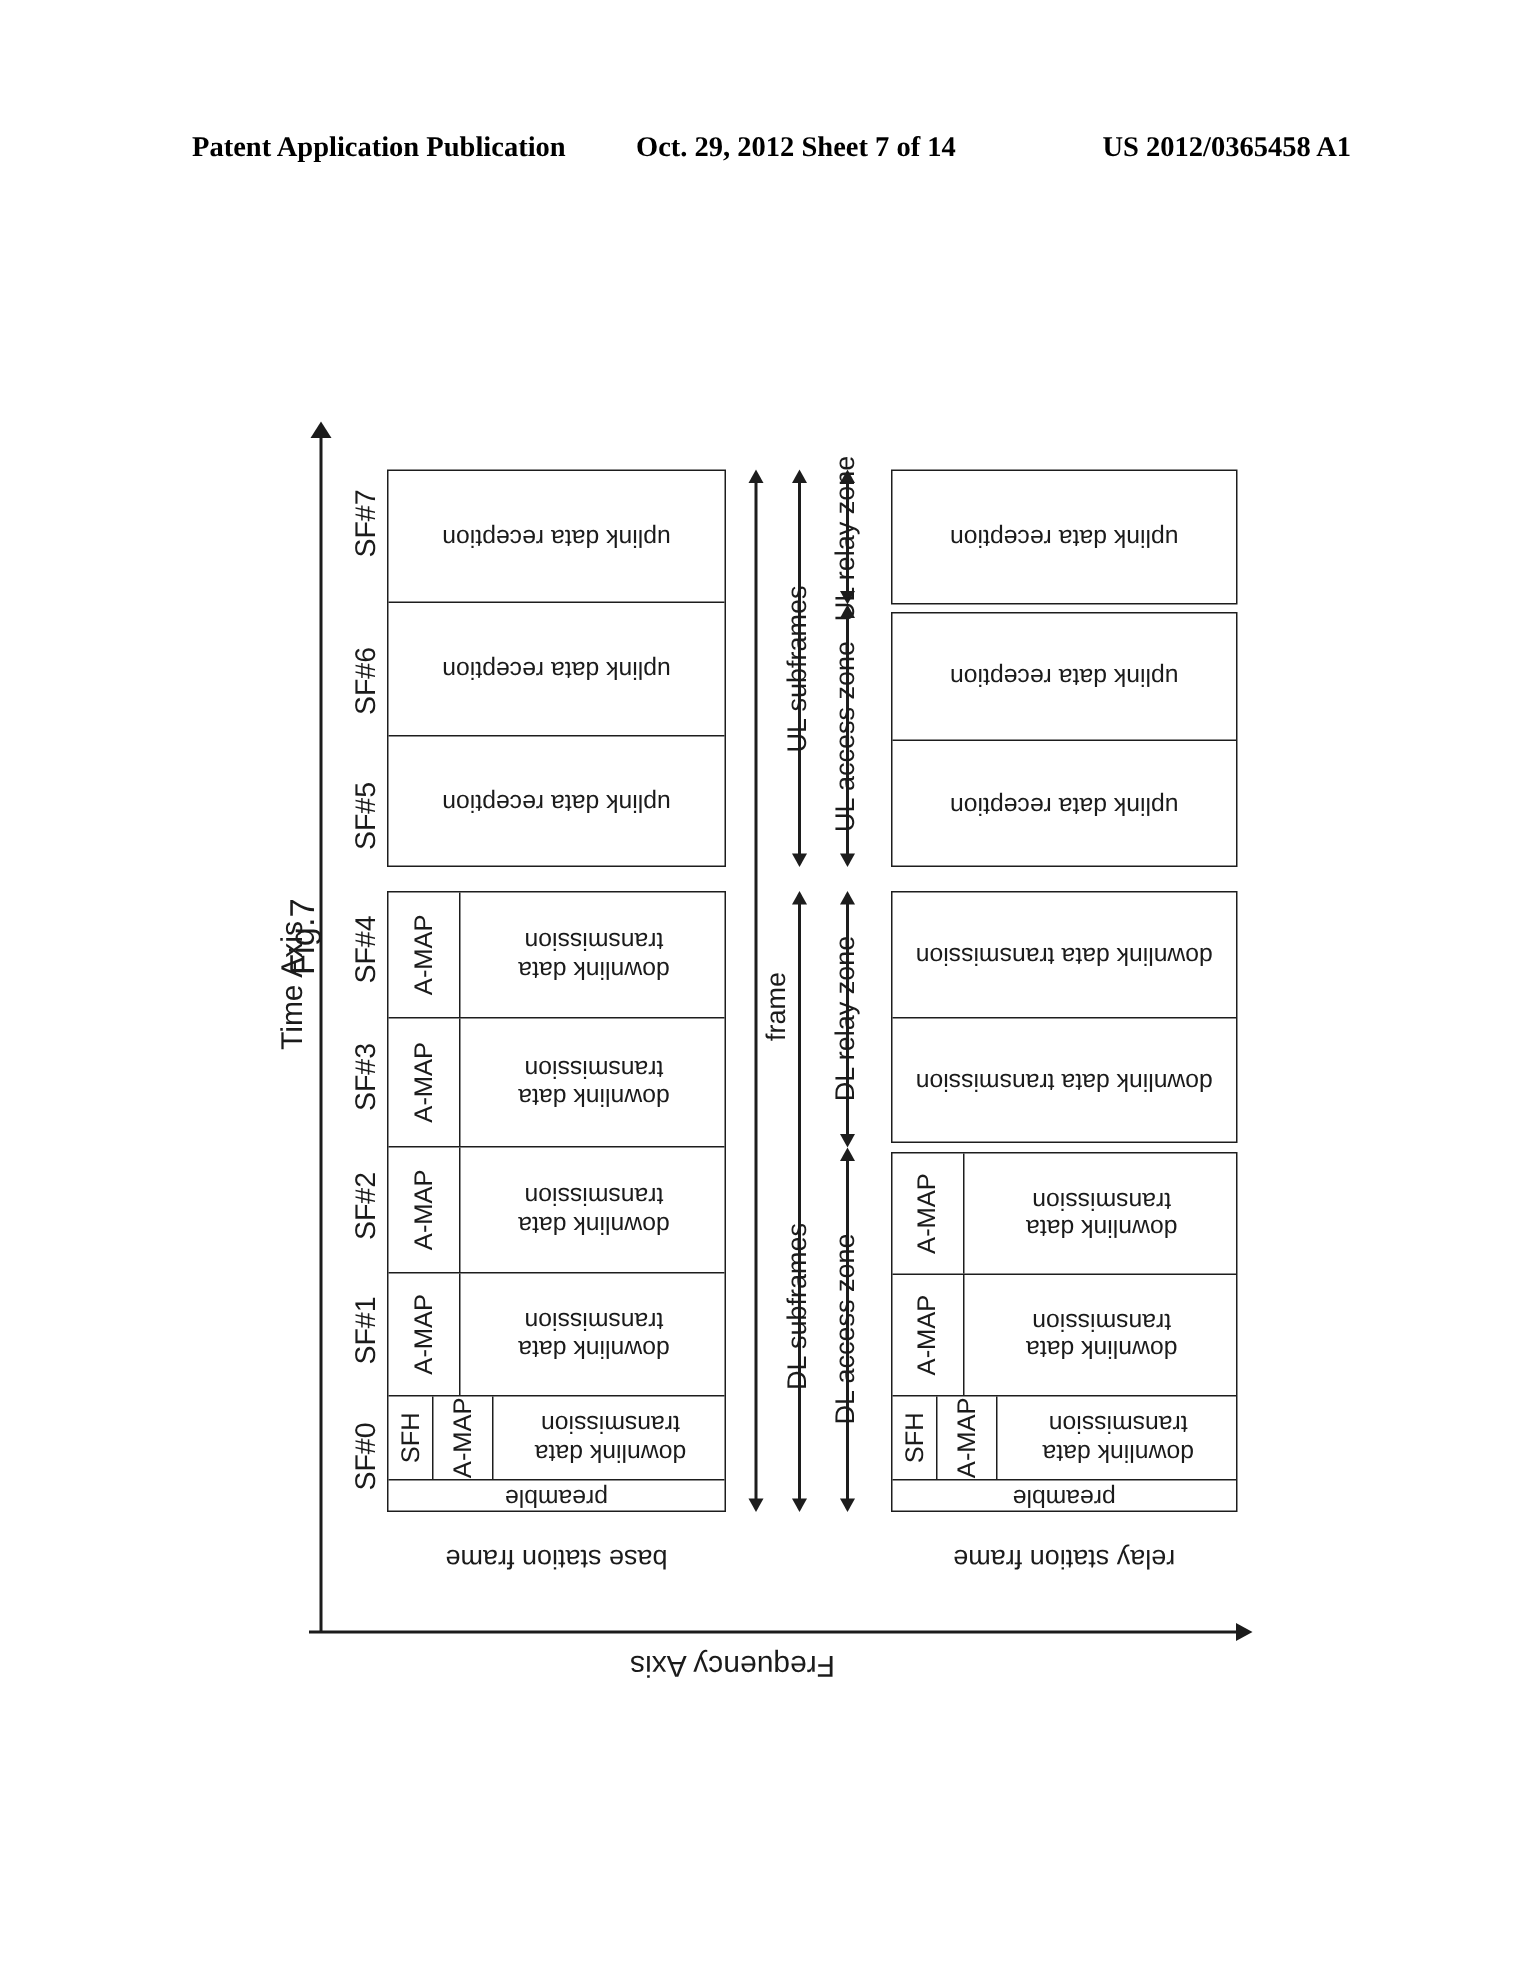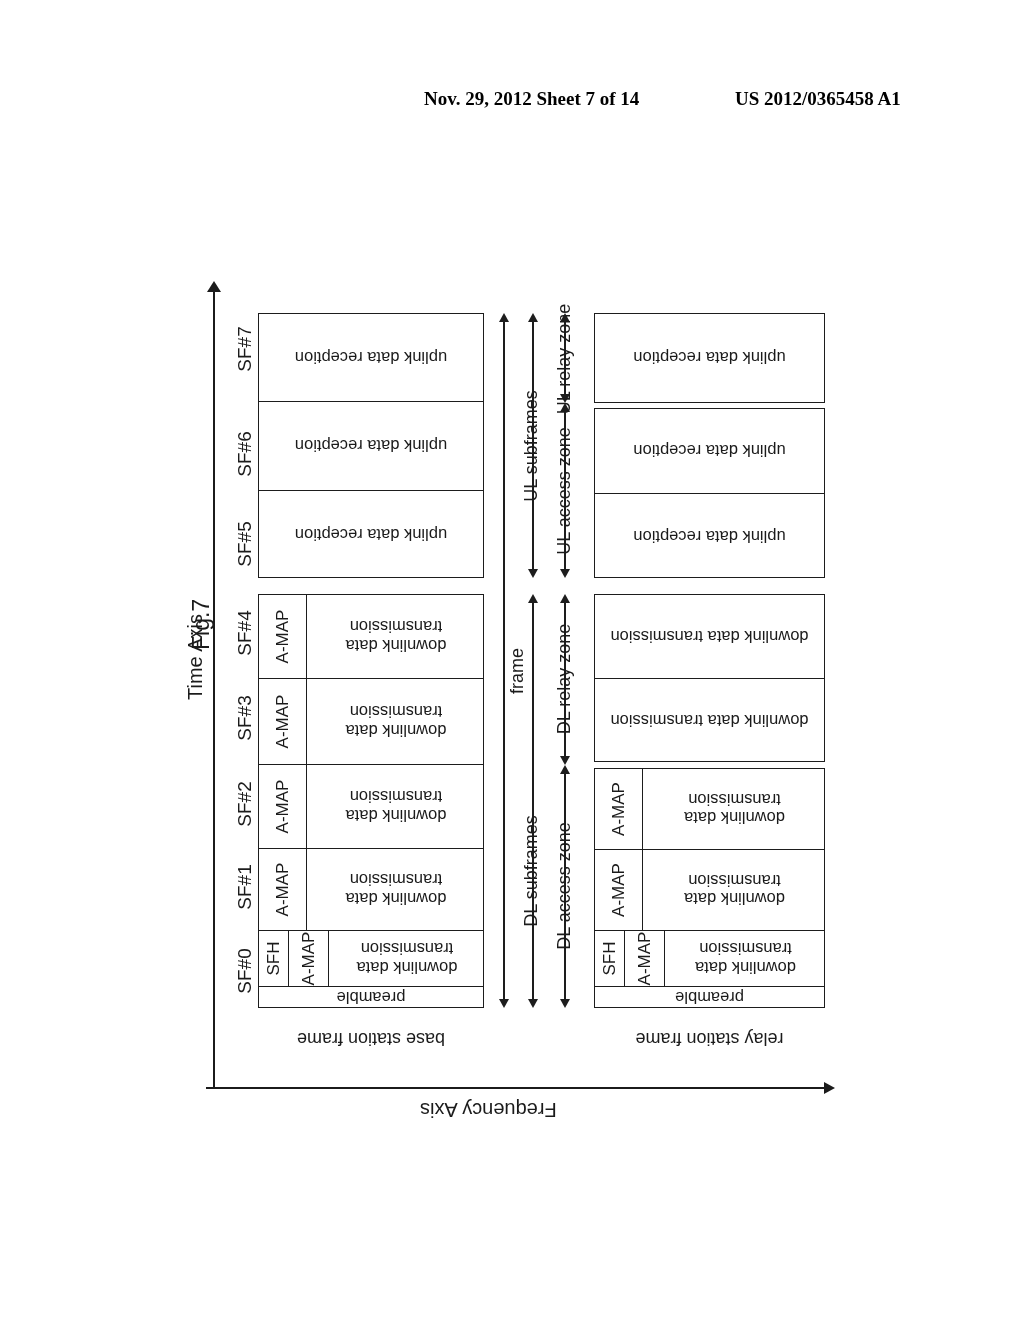--- a/index.html
+++ b/index.html
@@ -109,21 +109,22 @@
   .arr-label{
     position:absolute;font-size:18px;color:#1b1b1b;white-space:nowrap;
     transform:rotate(-90deg);transform-origin:center center;
     text-align:center;
   }
 </style>
 </head>
 <body>
 
 <div id="pub-header">
-  <span class="h-mid">Nov. 29, 2012  Sheet 7 of 14</span>
+  <span class="h-left">Patent Application Publication</span>
+  <span class="h-mid">Oct. 29, 2012  Sheet 7 of 14</span>
   <span class="h-right">US 2012/0365458 A1</span>
 </div>
 
 <div id="figure-root">
 
   <div class="axis-line" id="time-axis-line"></div>
   <div id="time-axis-head"></div>
   <div class="axis-label" id="time-axis-label">Time Axis</div>
   <div id="fig-title">Fig.7</div>
 

